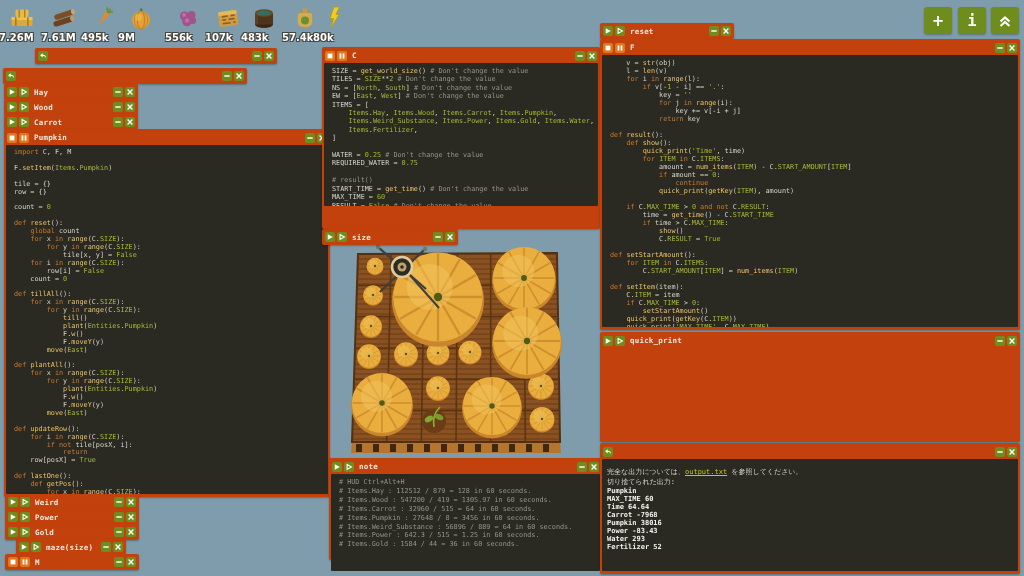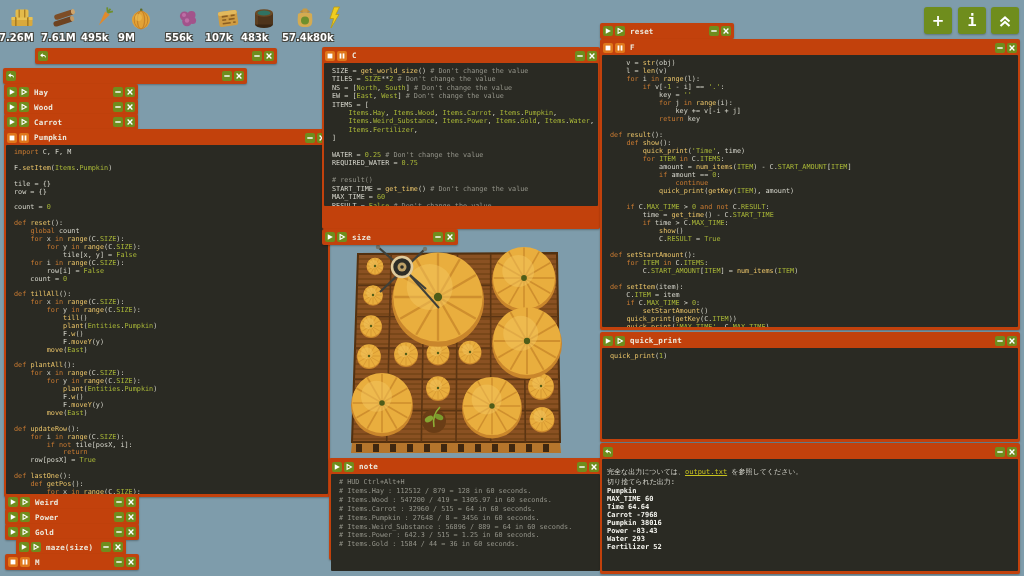--- a/index.html
+++ b/index.html
@@ -778,23 +778,20 @@
             <svg width="8" height="8" viewBox="0 0 10 10">
               <rect x="1.6" y="4.1" width="6.8" height="1.8" fill="#fff"></rect>
             </svg>
           </div>
           <div class="btn green">
             <svg width="8" height="8" viewBox="0 0 10 10">
               <path d="M2 2 L8 8 M8 2 L2 8" stroke="#fff" stroke-width="1.7"></path>
             </svg>
           </div>
         </div>
-        <div class="content" style="height: 91px;">
-          <div class="code" style="line-height: 8.5px;"><div class="line"><span class="f">quick_print</span>(<span class="v">1</span>)</div></div>
-        </div>
       </div>
       <div class="window" style="left: 600px; top: 443px; width: 420px; height: 131px;">
         <div class="titlebar tall">
           <div class="btn green">
             <svg width="8" height="8" viewBox="0 0 10 10">
               <path d="M4.6 1.6 L1.4 4.2 L4.6 6.8 L4.6 5.1 C6.9 5.1 8 5.9 8.4 7.8 C9.2 4.3 7.2 3.3 4.6 3.3 Z" fill="#fff"></path>
             </svg>
           </div>
           <span class="title"></span>
           <span class="sp"></span>

